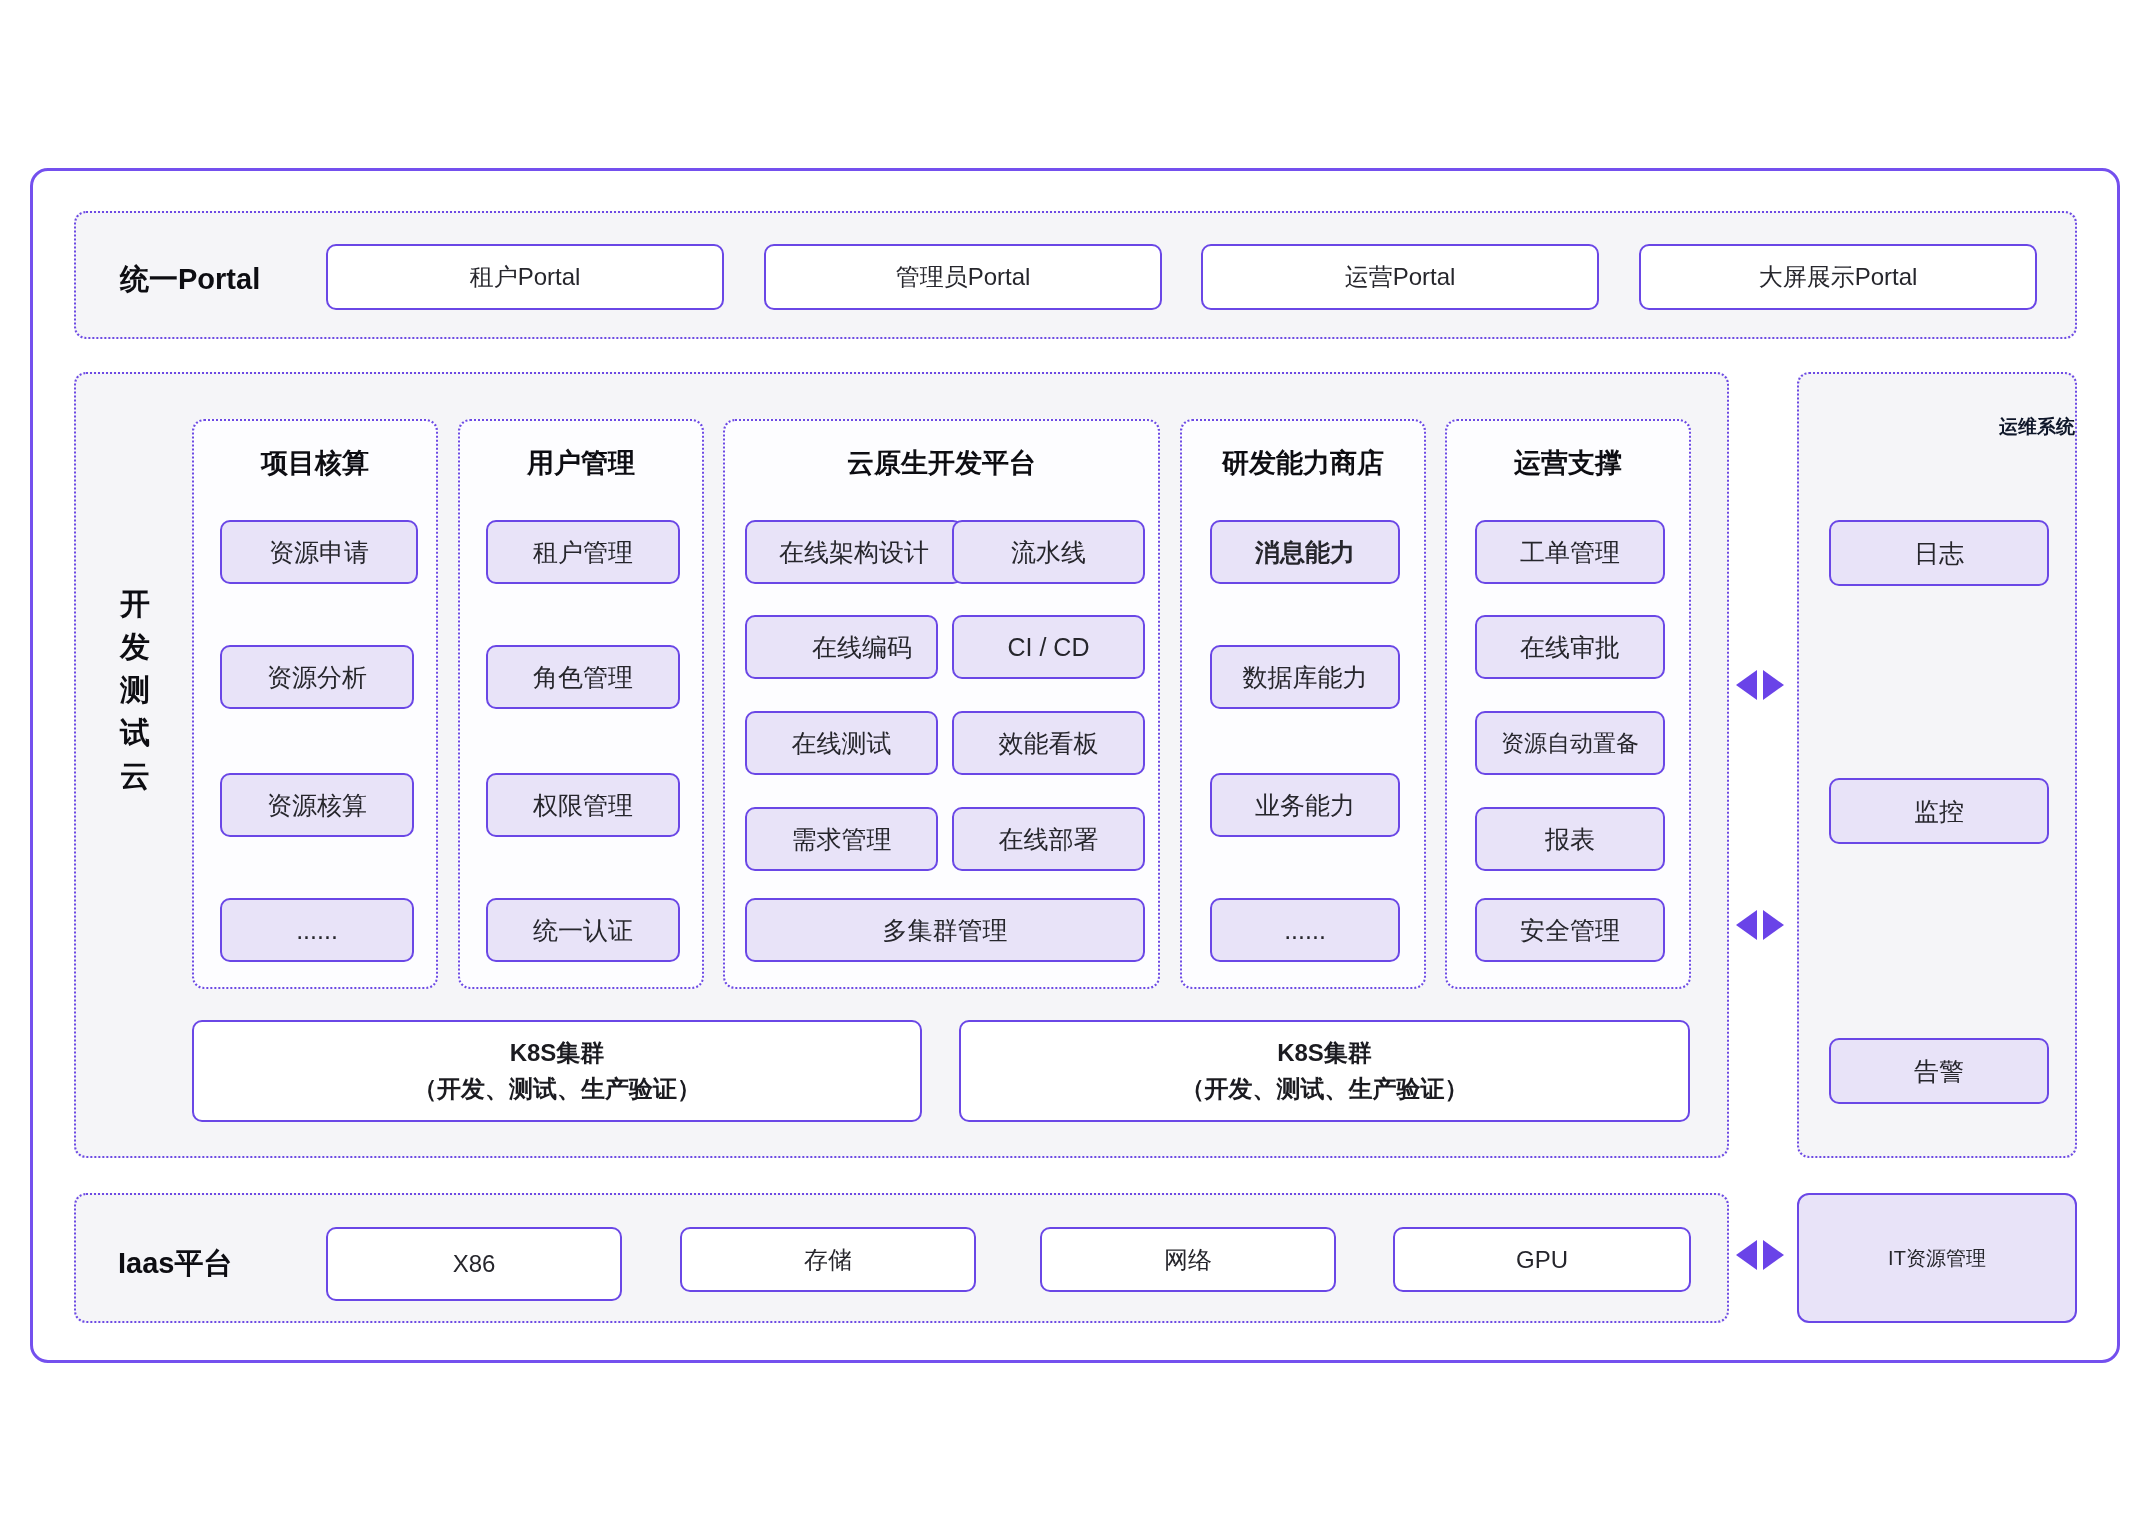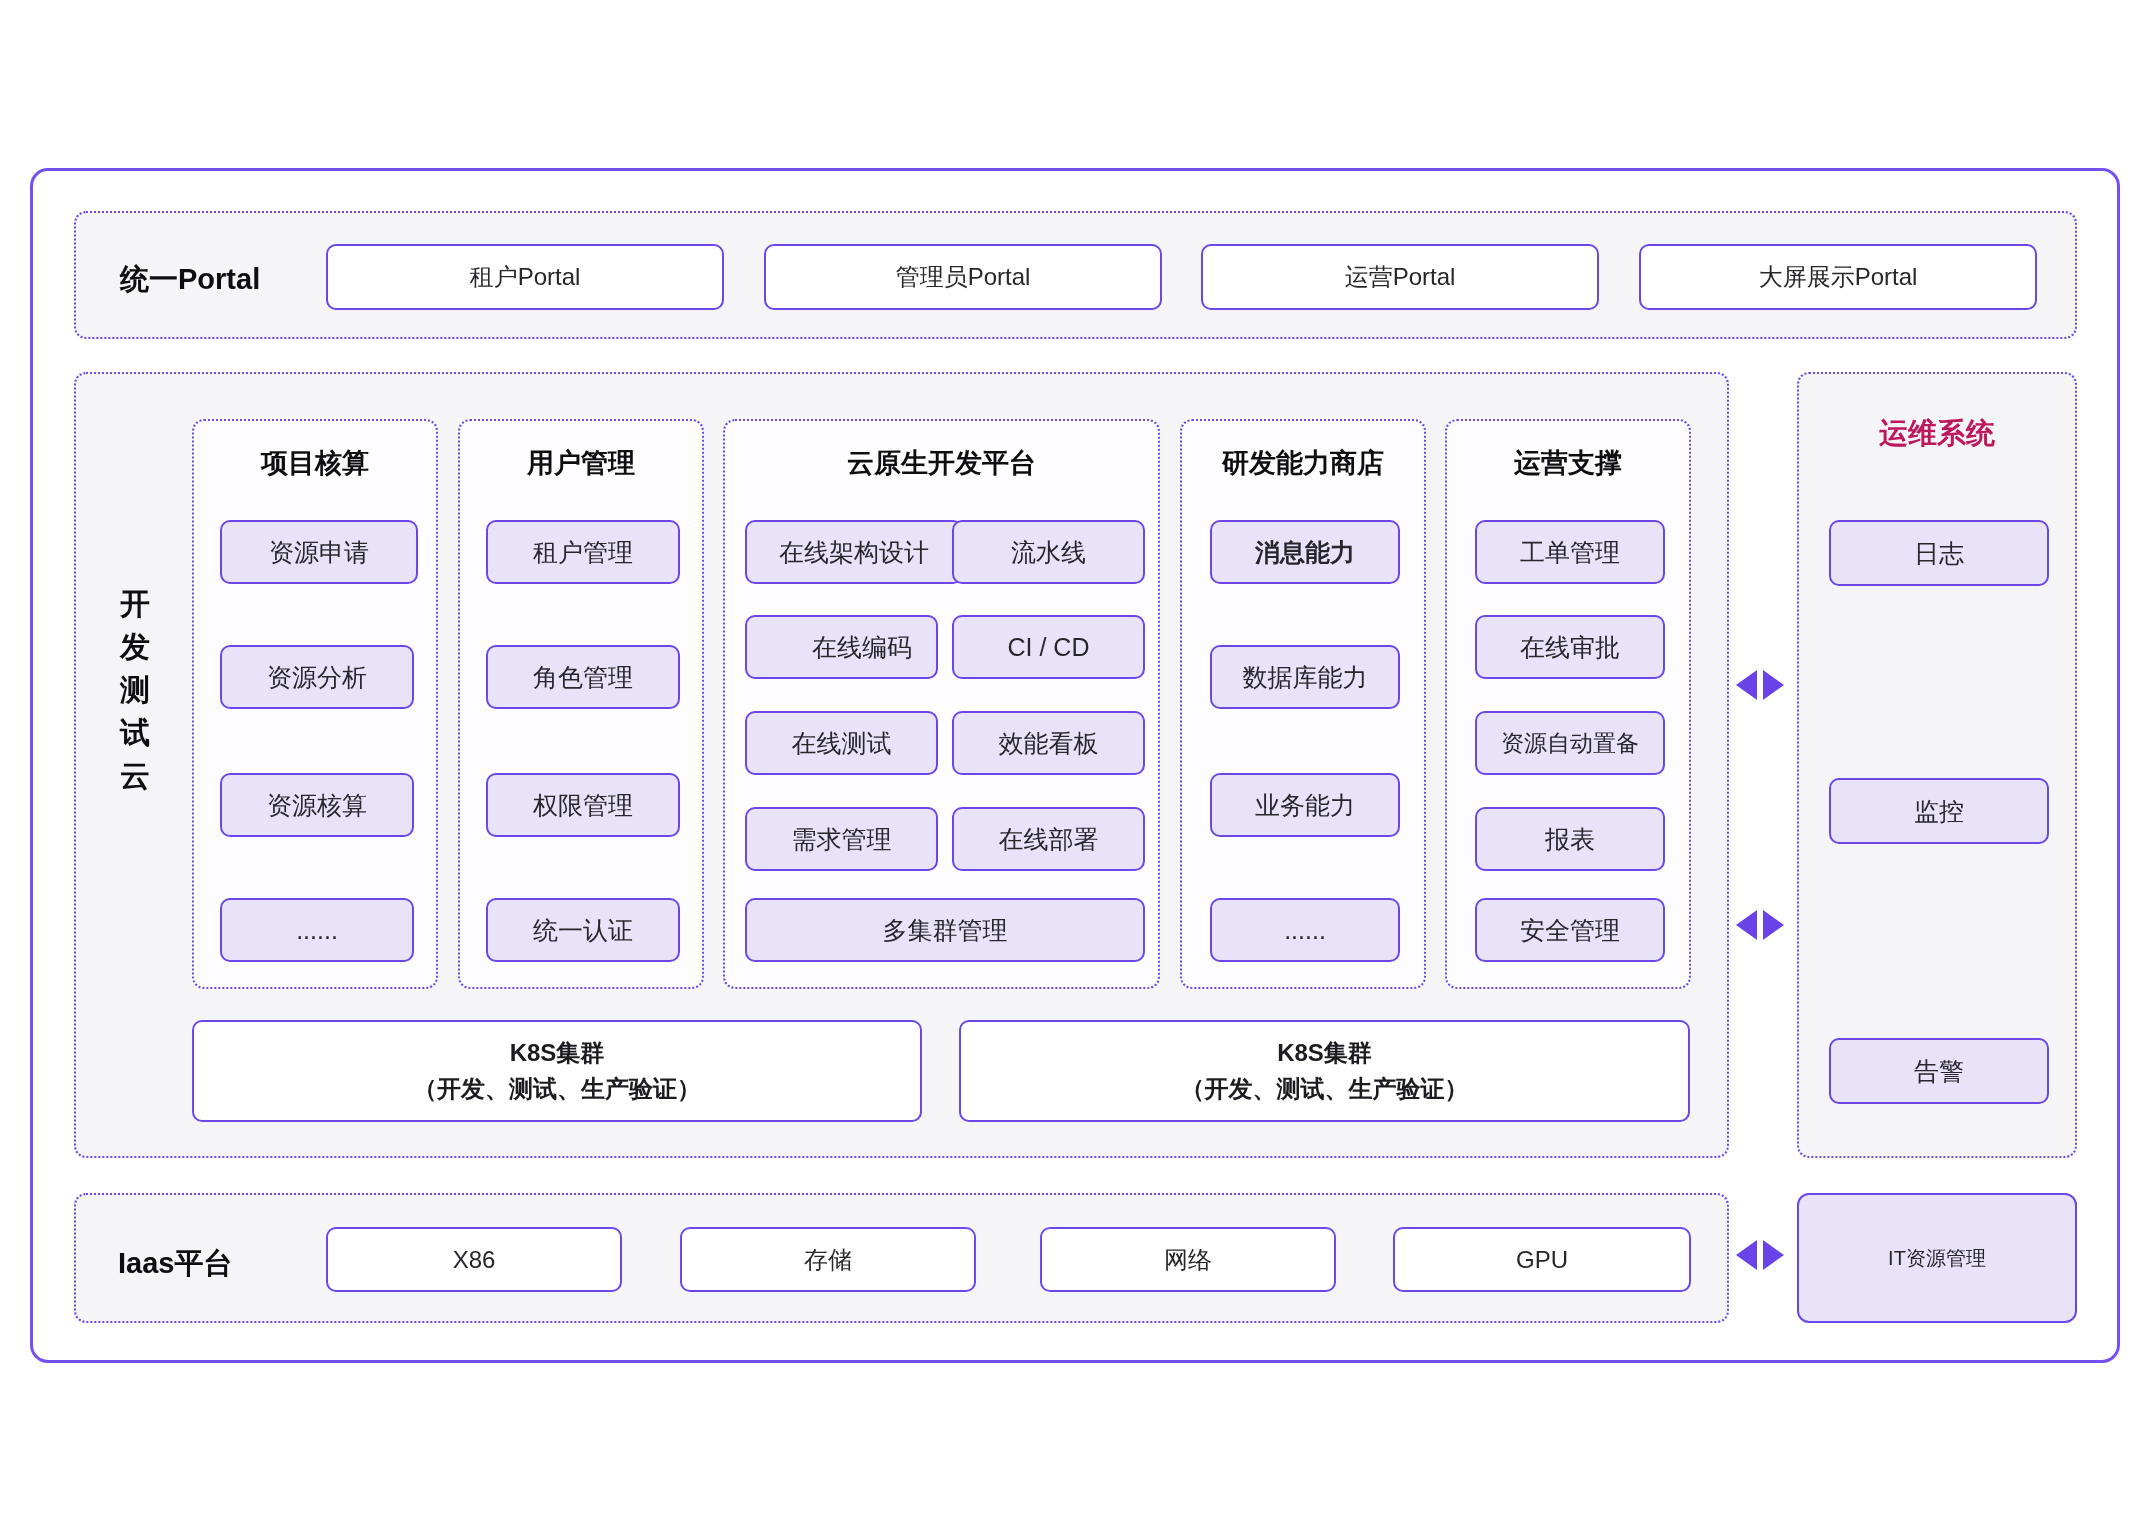--- a/index.html
+++ b/index.html
@@ -19,21 +19,21 @@
              font-weight:bold;font-size:27px;color:#0d0d12;white-space:nowrap;}
   .vlabel{position:absolute;left:38px;top:208px;width:42px;font-weight:bold;font-size:30px;
           line-height:43px;color:#0d0d12;word-break:break-all;text-align:center;}
   .k8s{position:absolute;top:646px;height:102px;background:#ffffff;border:2px solid #6a47e6;border-radius:10px;
        display:flex;flex-direction:column;align-items:center;justify-content:center;
        font-weight:bold;font-size:24px;line-height:36px;color:#1b1b20;box-sizing:border-box;text-align:center;}
   .arrow-pair{position:absolute;width:50px;height:32px;display:flex;align-items:center;justify-content:center;gap:6px;}
   .tri{width:0;height:0;border-top:15px solid transparent;border-bottom:15px solid transparent;}
   .tri-left{border-right:21px solid #6a43e8;}
   .tri-right{border-left:21px solid #6a43e8;}
-  .ops-title{position:absolute;top:40px;left:0;width:100%;text-align:center;font-weight:bold;font-size:29px;color:#be185d;}
+  .ops-title{position:absolute;top:40px;left:0;width:100%;text-align:right;font-weight:bold;font-size:19px;color:#0f172a;}
   .it-box{position:absolute;left:1794px;top:1190px;width:280px;height:130px;background:#e8e3f8;
           border:2px solid #6a47e6;border-radius:12px;display:flex;align-items:center;justify-content:center;
           font-size:20px;color:#26262c;box-sizing:border-box;}
 </style>
 </head>
 <body>
 
 <div id="canvas">
   <div class="outer">
 
@@ -106,21 +106,21 @@
 
     <div class="section" style="left:1764px;top:201px;width:280px;height:786px;">
       <div class="ops-title">运维系统</div>
       <div class="lav-box" style="left:30px;top:146px;width:220px;height:66px;">日志</div>
       <div class="lav-box" style="left:30px;top:404px;width:220px;height:66px;">监控</div>
       <div class="lav-box" style="left:30px;top:664px;width:220px;height:66px;">告警</div>
     </div>
 
     <div class="section" style="left:41px;top:1022px;width:1655px;height:130px;">
       <div class="sec-label" style="position:absolute;left:42px;top:49px;">Iaas平台</div>
-      <div class="white-box" style="left:250px;top:32px;width:296px;height:65px;">X86</div>
+      <div class="white-box" style="left:250px;top:32px;width:296px;height:74px;">X86</div>
       <div class="white-box" style="left:604px;top:32px;width:296px;height:65px;">存储</div>
       <div class="white-box" style="left:964px;top:32px;width:296px;height:65px;">网络</div>
       <div class="white-box" style="left:1317px;top:32px;width:298px;height:65px;">GPU</div>
     </div>
 
     <div class="it-box" style="left:1764px;top:1022px;">IT资源管理</div>
   </div>
 
   <div class="arrow-pair" style="left:1735px;top:669px;">
     <div class="tri tri-left"></div>

